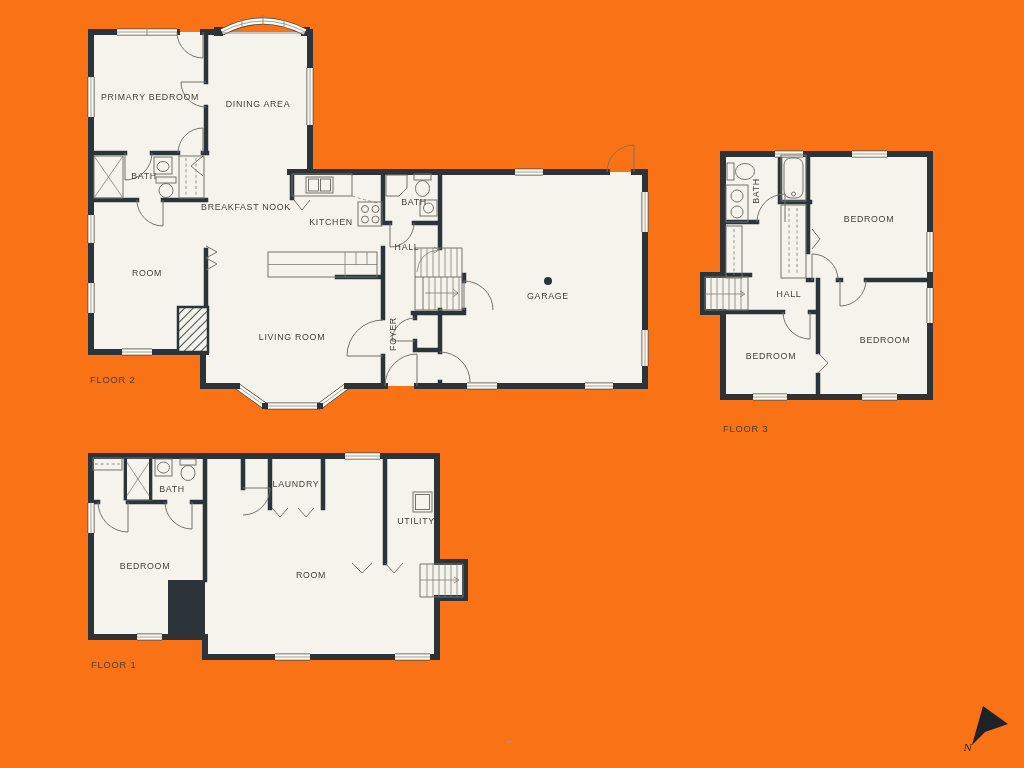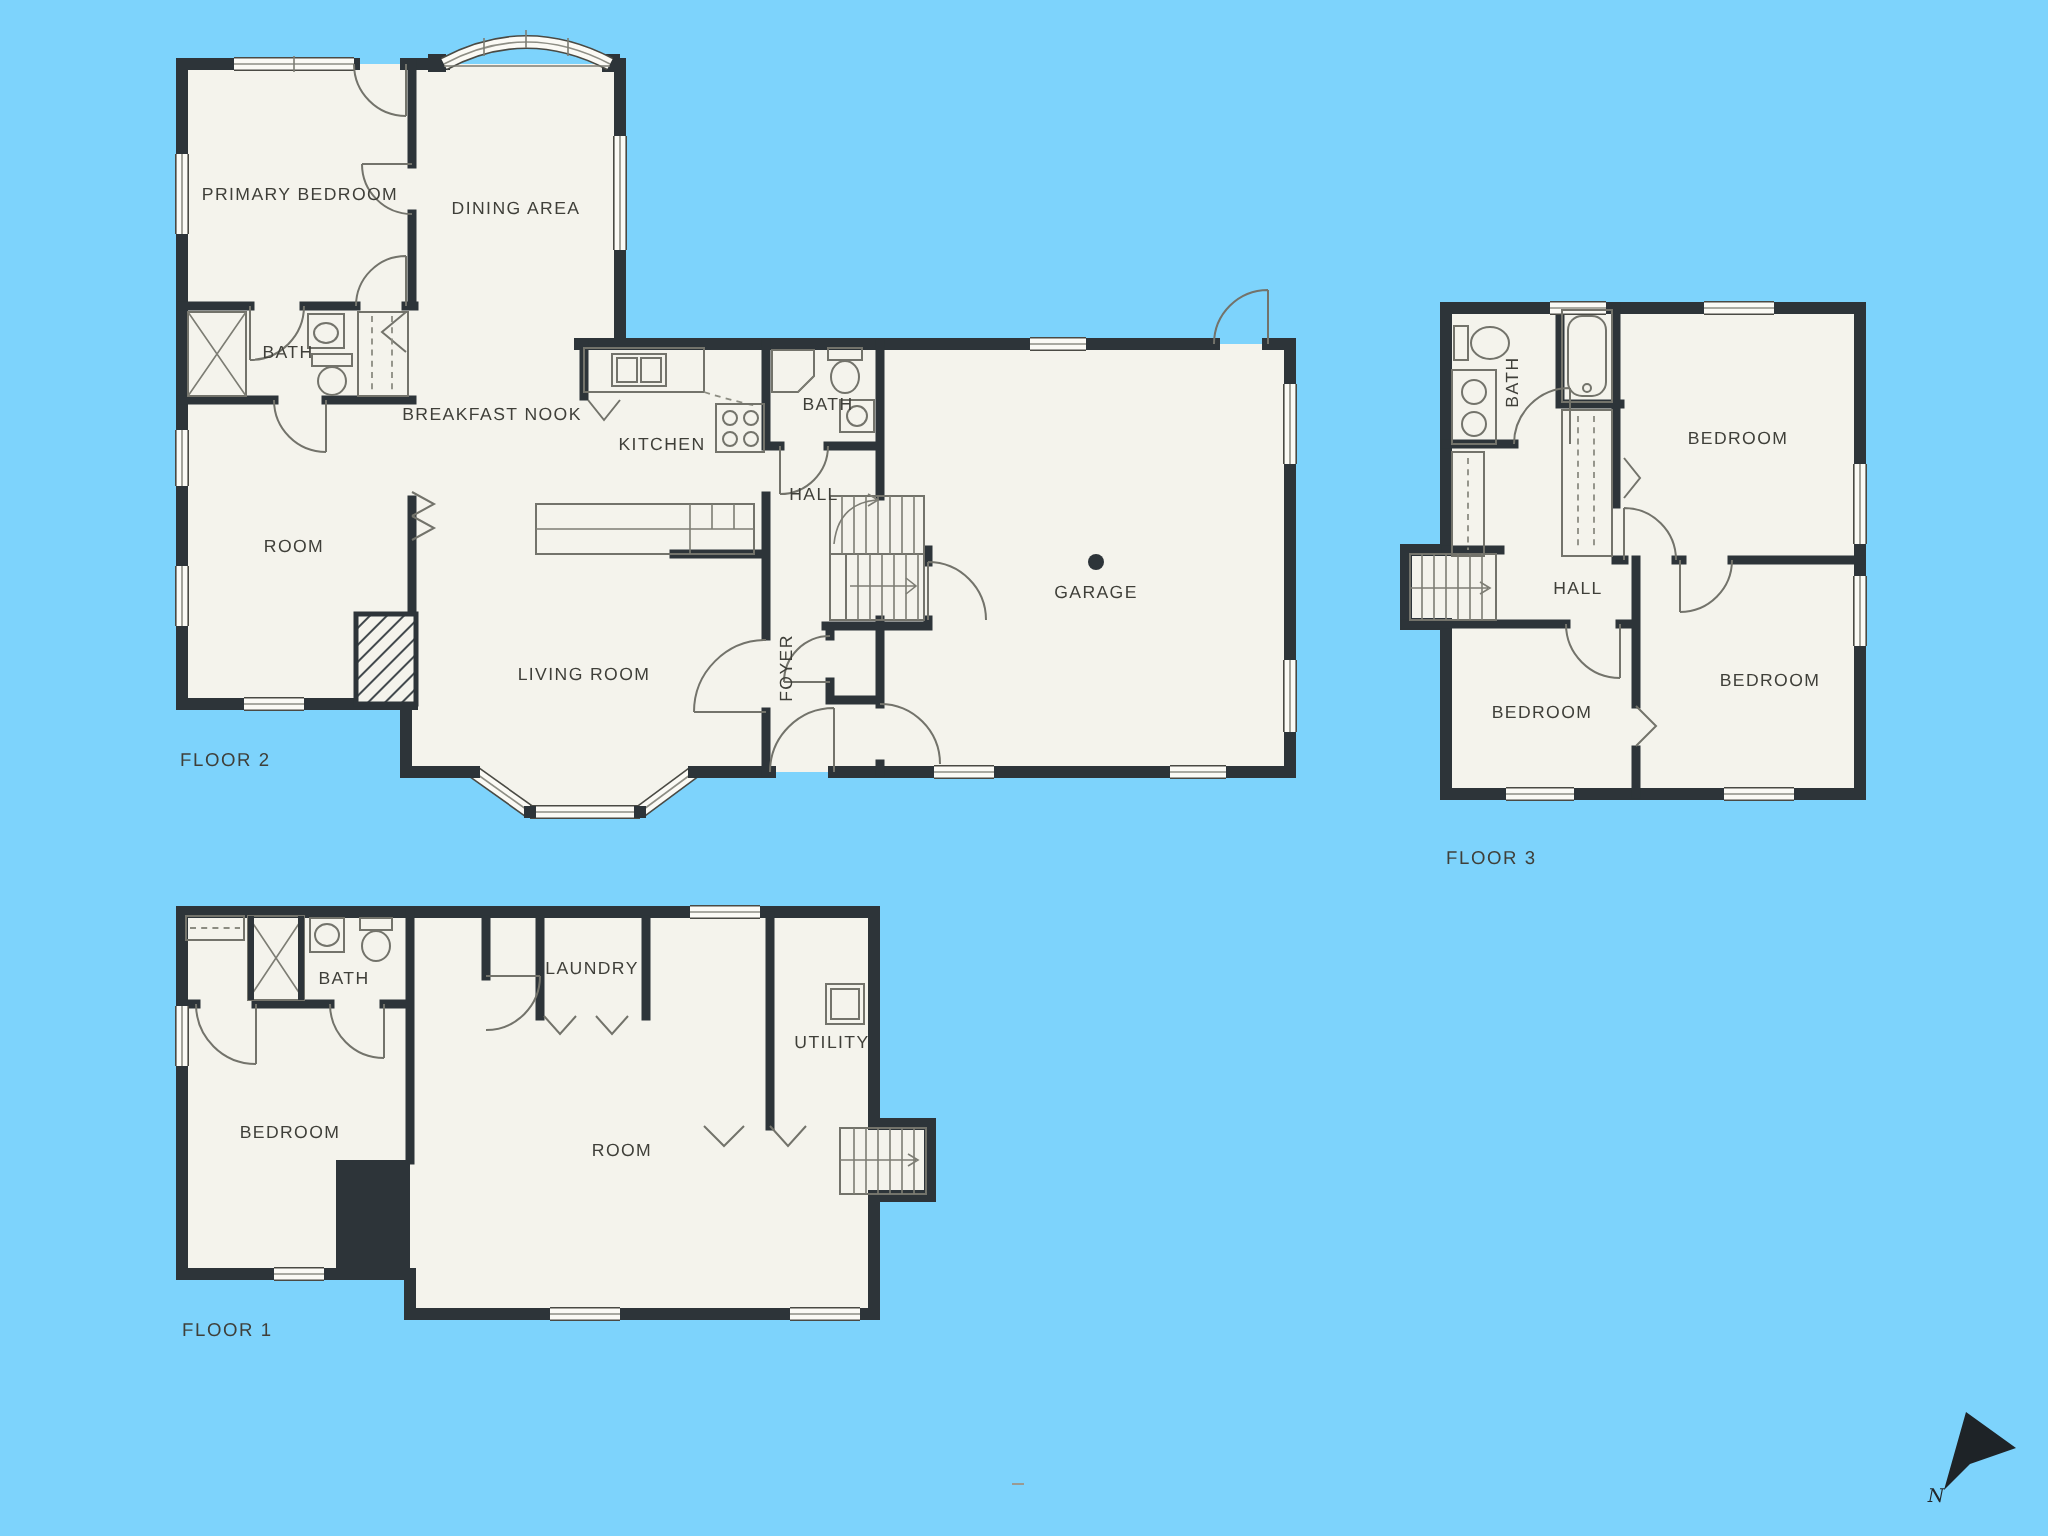--- a/index.html
+++ b/index.html
@@ -1,16 +1,16 @@
 <!DOCTYPE html>
 <html><head>
 <meta charset="utf-8">
 <style>
   html,body{margin:0;padding:0;background:#f8f7f0;}
-  .stage{position:relative;width:1024px;height:768px;background:#7dd3fc;overflow:hidden;}
+  .stage{position:relative;width:1024px;height:768px;background:#f97316;overflow:hidden;}
   svg{display:block;}
   .room{fill:#f4f3ec;stroke:none;}
   .wall6{stroke:#2d3439;stroke-width:6;fill:none;stroke-linecap:square;}
   .wall4{stroke:#2d3439;stroke-width:4.5;fill:none;stroke-linecap:square;}
   .wu{stroke:#4a4a44;stroke-width:7;fill:none;}
   .wf{stroke:#fbfaf5;stroke-width:5.4;fill:none;}
   .wc{stroke:#8e8e85;stroke-width:.8;fill:none;}
   .thin{stroke:#73736b;stroke-width:1;fill:none;}
   .thin9{stroke:#7d7d74;stroke-width:.8;fill:none;}
   .door{stroke:#73736b;stroke-width:1;fill:none;}

